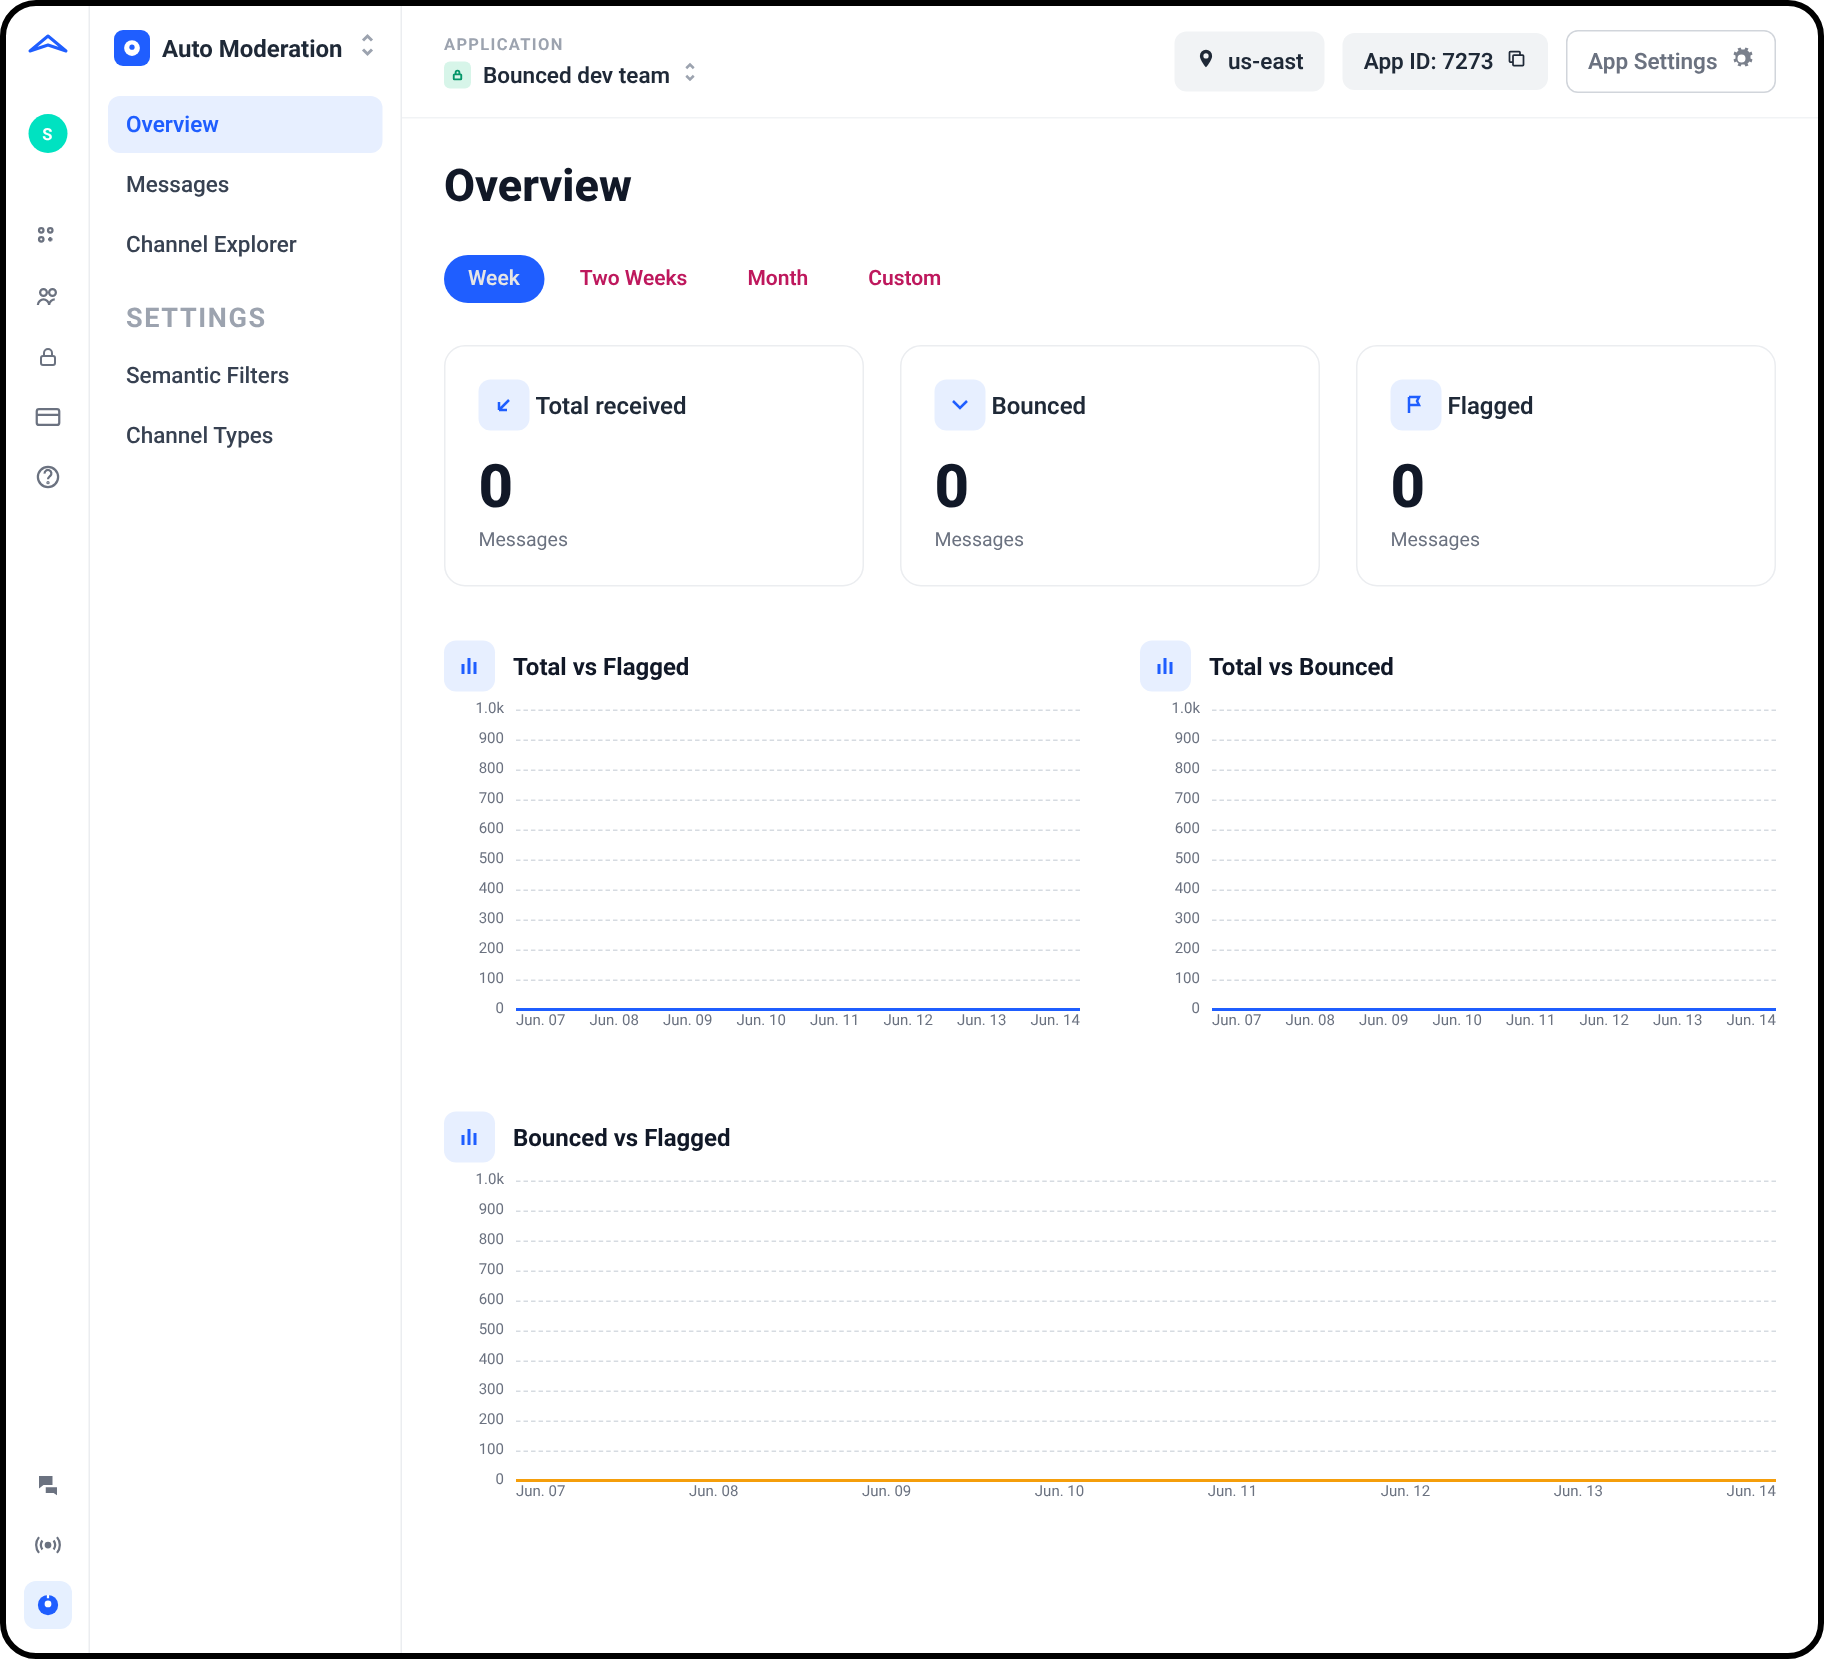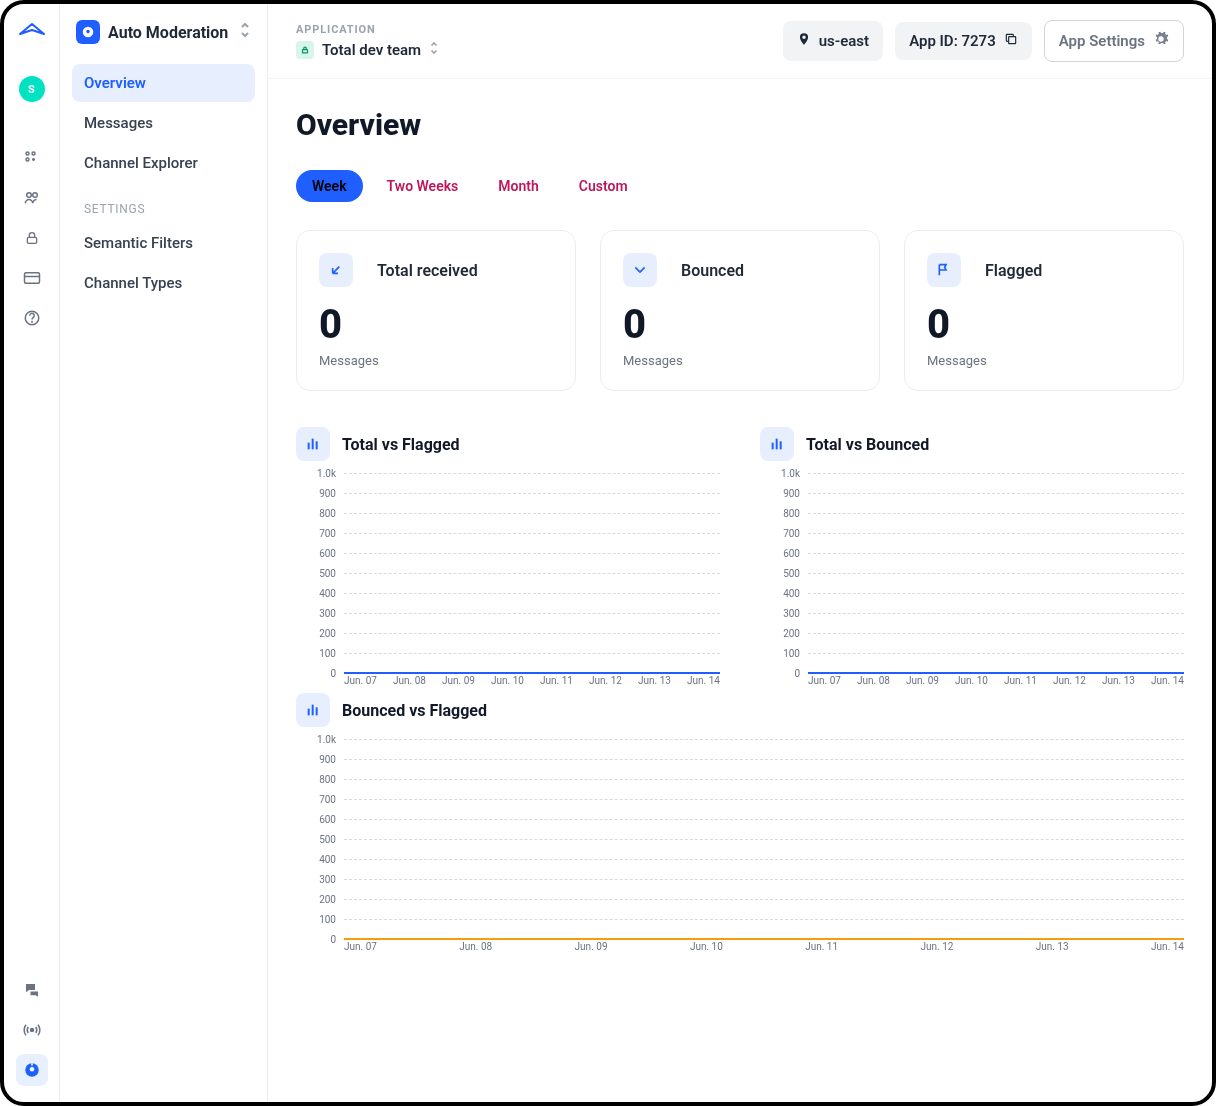--- a/index.html
+++ b/index.html
@@ -10,43 +10,43 @@
 .rail-item { width: 32px; height: 32px; display: flex; align-items: center; justify-content: center; border-radius: 8px; cursor: pointer; color: #6b7280; }
 .rail-item.active-teal { background: #00e2c1; color: #fff; border-radius: 50%; width: 26px; height: 26px; font-size: 11px; font-weight: 700; }
 .rail-item.active-blue { background: #e6f0ff; color: #1f5eff; }
 .rail-spacer { flex: 1; }
 .secondary-nav { width: 208px; border-right: 1px solid #ebedf0; padding: 16px 12px; }
 .nav-header { display: flex; align-items: center; gap: 8px; padding: 0 4px 20px 4px; }
 .nav-header-icon { width: 24px; height: 24px; background: #1f5eff; border-radius: 6px; display: flex; align-items: center; justify-content: center; color: #fff; }
 .nav-header-title { font-size: 16px; font-weight: 700; color: #1f2937; flex: 1; }
 .nav-item { padding: 10px 12px; border-radius: 8px; font-size: 15px; color: #374151; cursor: pointer; margin-bottom: 2px; font-weight: 500; }
 .nav-item.active { background: #e7efff; color: #1f5eff; font-weight: 600; }
-.nav-section-label { font-size: 12px; font-weight: 400; color: #9ca3af; letter-spacing: 0.06em; padding: 18px 12px 8px 12px; }
+.nav-section-label { font-size: 18px; font-weight: 700; color: #9ca3af; letter-spacing: 0.06em; padding: 18px 12px 8px 12px; }
 .main { flex: 1; display: flex; flex-direction: column; overflow: hidden; }
 .topbar { display: flex; align-items: center; padding: 16px 28px; gap: 12px; border-bottom: 1px solid #f1f3f5; }
 .app-block { flex: 1; }
 .app-label { font-size: 11px; font-weight: 700; color: #9ca3af; letter-spacing: 0.08em; }
 .app-name-row { display: flex; align-items: center; gap: 8px; margin-top: 4px; }
 .app-lock { width: 18px; height: 18px; background: #d7f5e9; border-radius: 4px; display: flex; align-items: center; justify-content: center; color: #059669; }
 .app-name { font-size: 15px; font-weight: 600; color: #1f2937; }
 .pill { background: #f1f3f5; border-radius: 8px; padding: 10px 14px; display: flex; align-items: center; gap: 8px; font-size: 15px; font-weight: 600; color: #1f2937; cursor: pointer; }
 .btn-outline { border: 1px solid #d1d5db; background: #fff; color: #6b7280; border-radius: 8px; padding: 10px 14px; display: flex; align-items: center; gap: 8px; font-size: 15px; font-weight: 600; cursor: pointer; }
 .content { padding: 28px; overflow-y: auto; flex: 1; }
 h1.page-title { font-size: 30px; font-weight: 800; color: #111827; margin-bottom: 28px; }
 .tabs { display: flex; gap: 8px; margin-bottom: 28px; }
 .tab { padding: 8px 16px; border-radius: 999px; font-size: 14px; font-weight: 600; color: #be185d; cursor: pointer; }
-.tab.active { background: #1f5eff; color: #000000; }
+.tab.active { background: #1f5eff; color: #e5e5e5; }
 .cards-row { display: flex; gap: 24px; margin-bottom: 36px; }
 .card { flex: 1; border: 1px solid #ebedf0; border-radius: 14px; padding: 22px; }
-.card-head { display: flex; align-items: center; gap: 24px; margin-bottom: 18px; }
+.card-head { display: flex; align-items: center; gap: 4px; margin-bottom: 18px; }
 .card-icon { width: 34px; height: 34px; background: #e7efff; border-radius: 8px; display: flex; align-items: center; justify-content: center; color: #1f5eff; }
 .card-title { font-size: 16px; font-weight: 600; color: #1f2937; }
 .card-value { font-size: 40px; font-weight: 800; color: #111827; line-height: 1; }
 .card-sub { font-size: 13px; color: #6b7280; margin-top: 8px; }
-.charts-row { display: flex; gap: 40px; }
+.charts-row { display: flex; gap: 40px; margin-bottom: 48px; }
 .chart-block { flex: 1; }
 .chart-head { display: flex; align-items: center; gap: 12px; margin-bottom: 12px; }
 .chart-title { font-size: 16px; font-weight: 700; color: #111827; }
 .chart-area { position: relative; height: 220px; }
 .y-axis { position: absolute; left: 0; top: 0; bottom: 20px; width: 42px; }
 .y-tick { position: absolute; right: 2px; font-size: 10px; color: #6b7280; transform: translateY(-50%); }
 .grid { position: absolute; left: 48px; right: 0; top: 0; bottom: 20px; }
 .grid-line { position: absolute; left: 0; right: 0; border-top: 1px dashed #d6dbe1; }
 .data-line { position: absolute; left: 0; right: 0; height: 2px; }
 .data-line.blue { background: #1f5eff; }
@@ -149,21 +149,21 @@
     <div class="topbar">
       <div class="app-block">
         <div class="app-label">APPLICATION</div>
         <div class="app-name-row">
           <span class="app-lock">
               <svg width="10" height="10" viewBox="0 0 24 24" fill="none" stroke="currentColor" stroke-width="3">
                 <rect x="6" y="11" width="12" height="8" rx="1"></rect>
                 <path d="M9 11V8a3 3 0 016 0v3"></path>
               </svg>
             </span>
-          <span class="app-name">Total dev team</span>
+          <span class="app-name">Bounced dev team</span>
           <span class="updown"><svg width="10" height="14" viewBox="0 0 12 16" fill="none" stroke="currentColor" stroke-width="2">
                 <path d="M3 5l3-3 3 3M3 11l3 3 3-3"></path>
               </svg></span>
         </div>
       </div>
       <div class="pill">
         <span><svg width="14" height="16" viewBox="0 0 24 24" fill="currentColor">
               <path d="M12 2a7 7 0 017 7c0 5-7 13-7 13S5 14 5 9a7 7 0 017-7zm0 4a3 3 0 100 6 3 3 0 000-6z"></path>
             </svg></span>
         <span>us-east</span>

